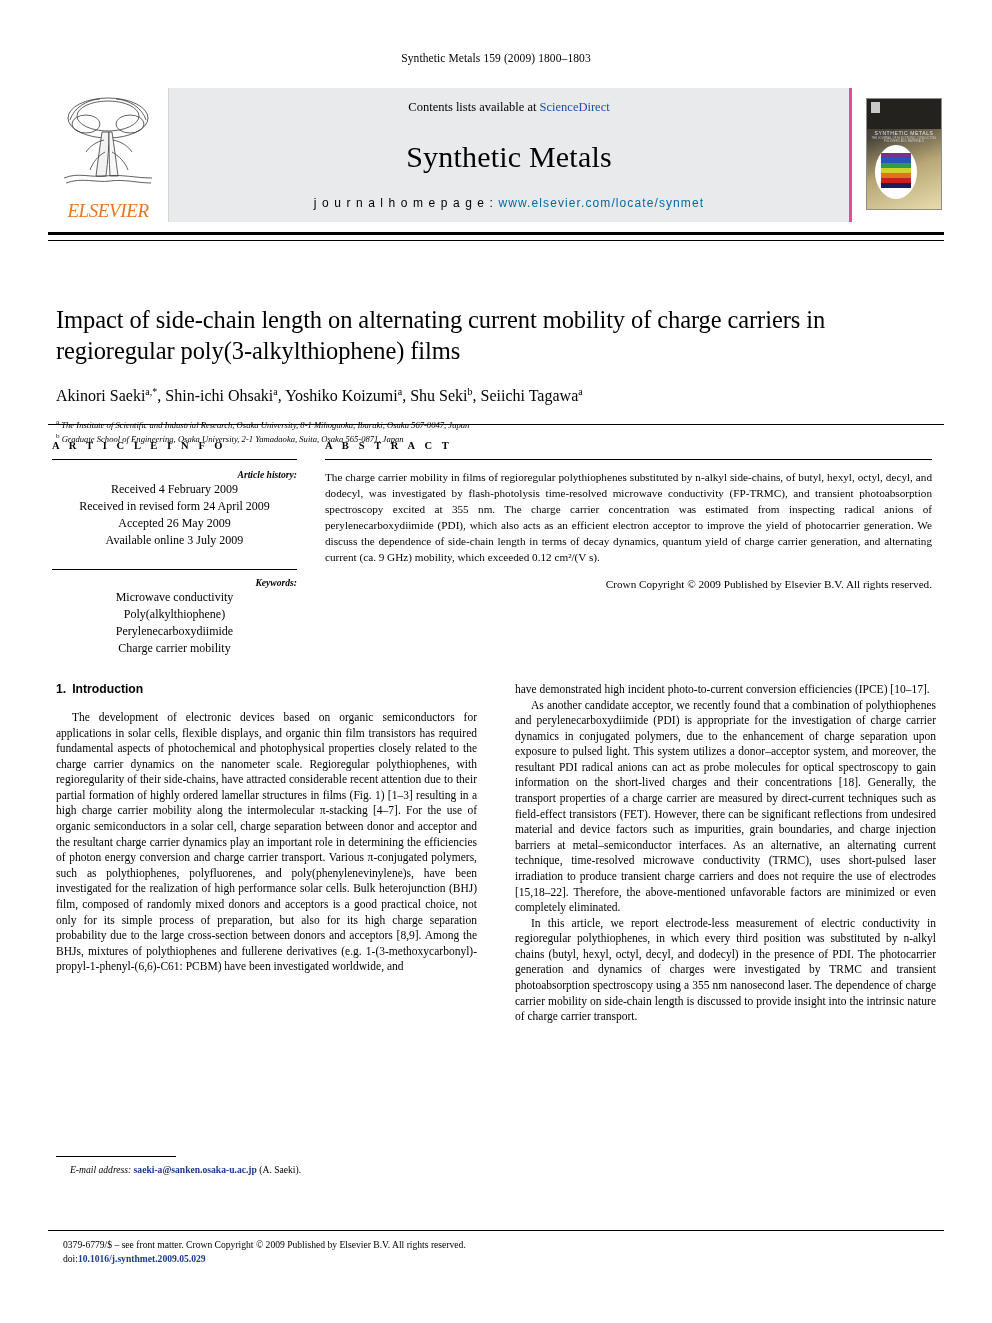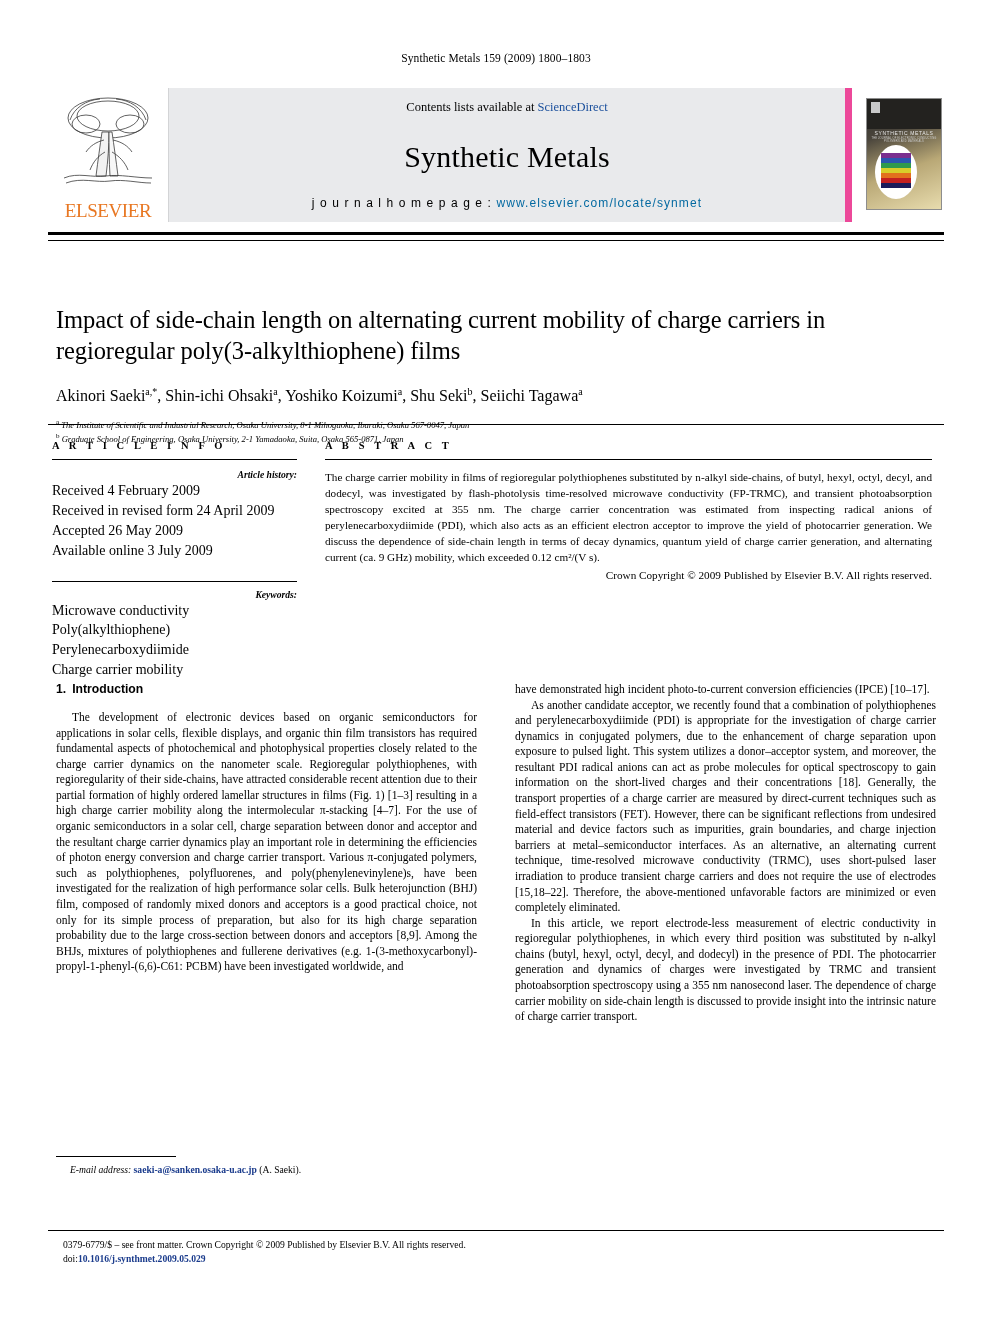--- a/index.html
+++ b/index.html
@@ -52,31 +52,32 @@
   }
   .tree-svg { display:block; }
   .elsevier-word {
     font-family: "Liberation Serif", serif;
     font-size: 19px;
     letter-spacing: -0.4px;
     color: #E87722;
     font-weight: 400;
     line-height: 1;
     margin-top: 7px;
+    font-style: italic;
   }
   .masthead-center {
     flex: 1 1 auto;
     background: #e9eaec;
     display: flex;
     flex-direction: column;
     justify-content: space-between;
     align-items: center;
     padding: 12px 0 12px 0;
     border-left: 1px solid #d3d4d6;
-    border-right: 7px solid #ec4899;
+    border-right: 3px solid #ec4899;
   }
   .contents-line {
     font-size: 12.5px;
     color: #000;
   }
   .contents-line .sd {
     color: #1a4f9c;
   }
   .journal-name {
     font-size: 30px;
@@ -211,39 +212,40 @@
     margin-bottom: 9px;
   }
   .info-head {
     font-size: 9.6px;
     font-style: italic;
     font-weight: bold;
     margin-bottom: 1px;
     text-align: right;
   }
   .info-line {
-    font-size: 14px;
+    font-size: 12px;
     line-height: 1.42;
+    text-align: center;
   }
   .info-gap { height: 16px; }
   .kw-rule {
     border-top: 1px solid #000;
     margin: 4px 0 7px 0;
     width: 245px;
   }
   .abs-text {
     font-size: 11.2px;
     line-height: 1.43;
     text-align: justify;
   }
   .abs-copy {
     font-size: 11.2px;
     line-height: 1.43;
     text-align: right;
-    margin-top: 2px;
+    margin-top: 11px;
   }
 
   
   .body-cols {
     position: absolute;
     left: 56px;
     top: 682px;
     width: 880px;
     display: flex;
     gap: 38px;

